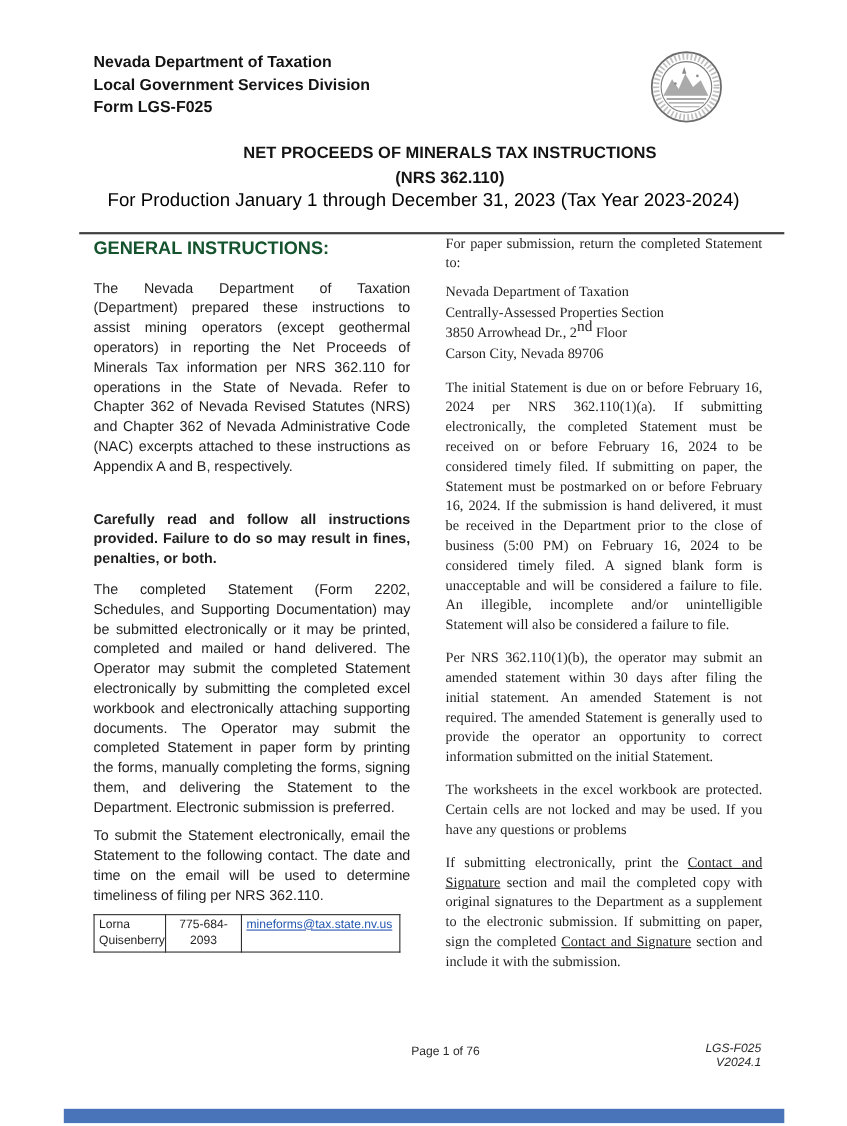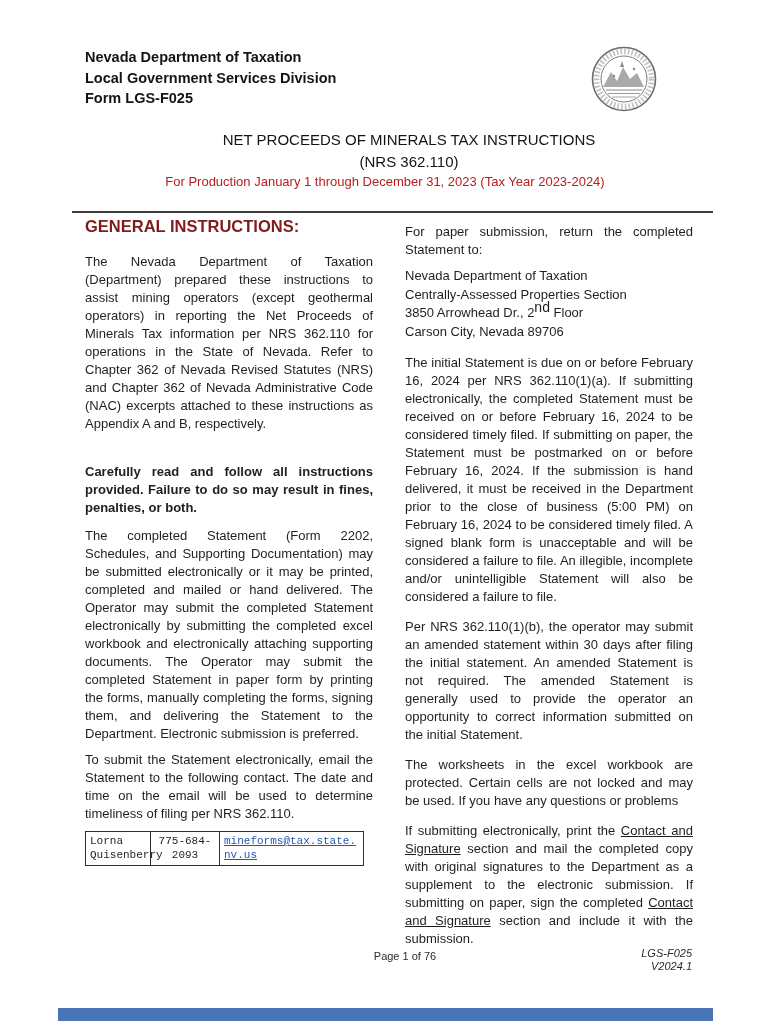--- a/index.html
+++ b/index.html
@@ -11,44 +11,44 @@
     -webkit-font-smoothing:antialiased;
   }
   .page{position:relative;width:770px;height:1024px;background:#ffffff;overflow:hidden;}
 
   
   .hdr{position:absolute;left:85px;top:47px;font-weight:bold;font-size:14.5px;line-height:20.5px;letter-spacing:0px;color:#141414;}
   .seal{position:absolute;left:590px;top:45px;width:68px;height:68px;}
 
   
   .title-block{position:absolute;left:0;top:129px;width:770px;text-align:center;color:#141414;}
-  .title-line{font-weight:normal;font-size:15px;line-height:22px;margin-left:48px;}
-  .subtitle{font-size:13px;line-height:16px;margin-top:1px;color:#b91c1c;}
+  .title-line{font-weight:bold;font-size:15px;line-height:22px;margin-left:48px;}
+  .subtitle{font-size:17px;line-height:16px;margin-top:1px;color:#000000;}
 
   .rule{position:absolute;left:72px;top:211px;width:641px;height:0;border-top:2px solid #3f3f3f;}
 
   
   .col{position:absolute;font-size:13px;line-height:18px;text-align:justify;color:#1f1f1f;}
   .col p{margin:0 0 12px 0;}
   .col-left{left:85px;top:216px;width:288px;}
-  .col-right{left:405px;top:223px;width:288px;}
+  .col-right{left:405px;top:212px;width:288px;font-family:Liberation Serif, serif;}
 
-  .gi-heading{font-weight:bold;font-size:16.5px;line-height:20px;margin:0 0 17px 0;text-align:left;color:#7f1d1d;}
+  .gi-heading{font-weight:bold;font-size:16.5px;line-height:20px;margin:0 0 17px 0;text-align:left;color:#14532d;}
   .p-first{margin-bottom:30px !important;}
   .p-bold{font-weight:bold;margin-bottom:10px !important;}
   .p-tight{margin-bottom:8px !important;}
 
   .addr{text-align:left;margin:0 0 13px 0;}
   .addr div{line-height:18.5px;}
   sup{font-size:14px;line-height:0;}
 
   .u{text-decoration:underline;}
 
   
-  .contact-table{border-collapse:collapse;margin-top:5px;width:279px;table-layout:fixed;text-align:left;font-family:Liberation Mono, monospace;}
+  .contact-table{border-collapse:collapse;margin-top:5px;width:279px;table-layout:fixed;text-align:left;}
   .contact-table td{border:1px solid #2e2e2e;font-size:11px;line-height:13.5px;padding:3px 4px;vertical-align:top;}
   .td-name{width:56px;}
   .td-phone{width:60px;text-align:center;}
   .td-email{width:135px;}
   .email-link{color:#2457b0;text-decoration:underline;cursor:pointer;word-break:break-all;}
 
   
   .footer-page{position:absolute;left:0;top:950px;width:770px;text-align:center;font-size:11px;color:#2a2a2a;padding-left:20px;}
   .footer-right{position:absolute;right:78px;top:947px;text-align:right;font-size:11px;line-height:12.5px;color:#2a2a2a;font-style:italic;}
 

